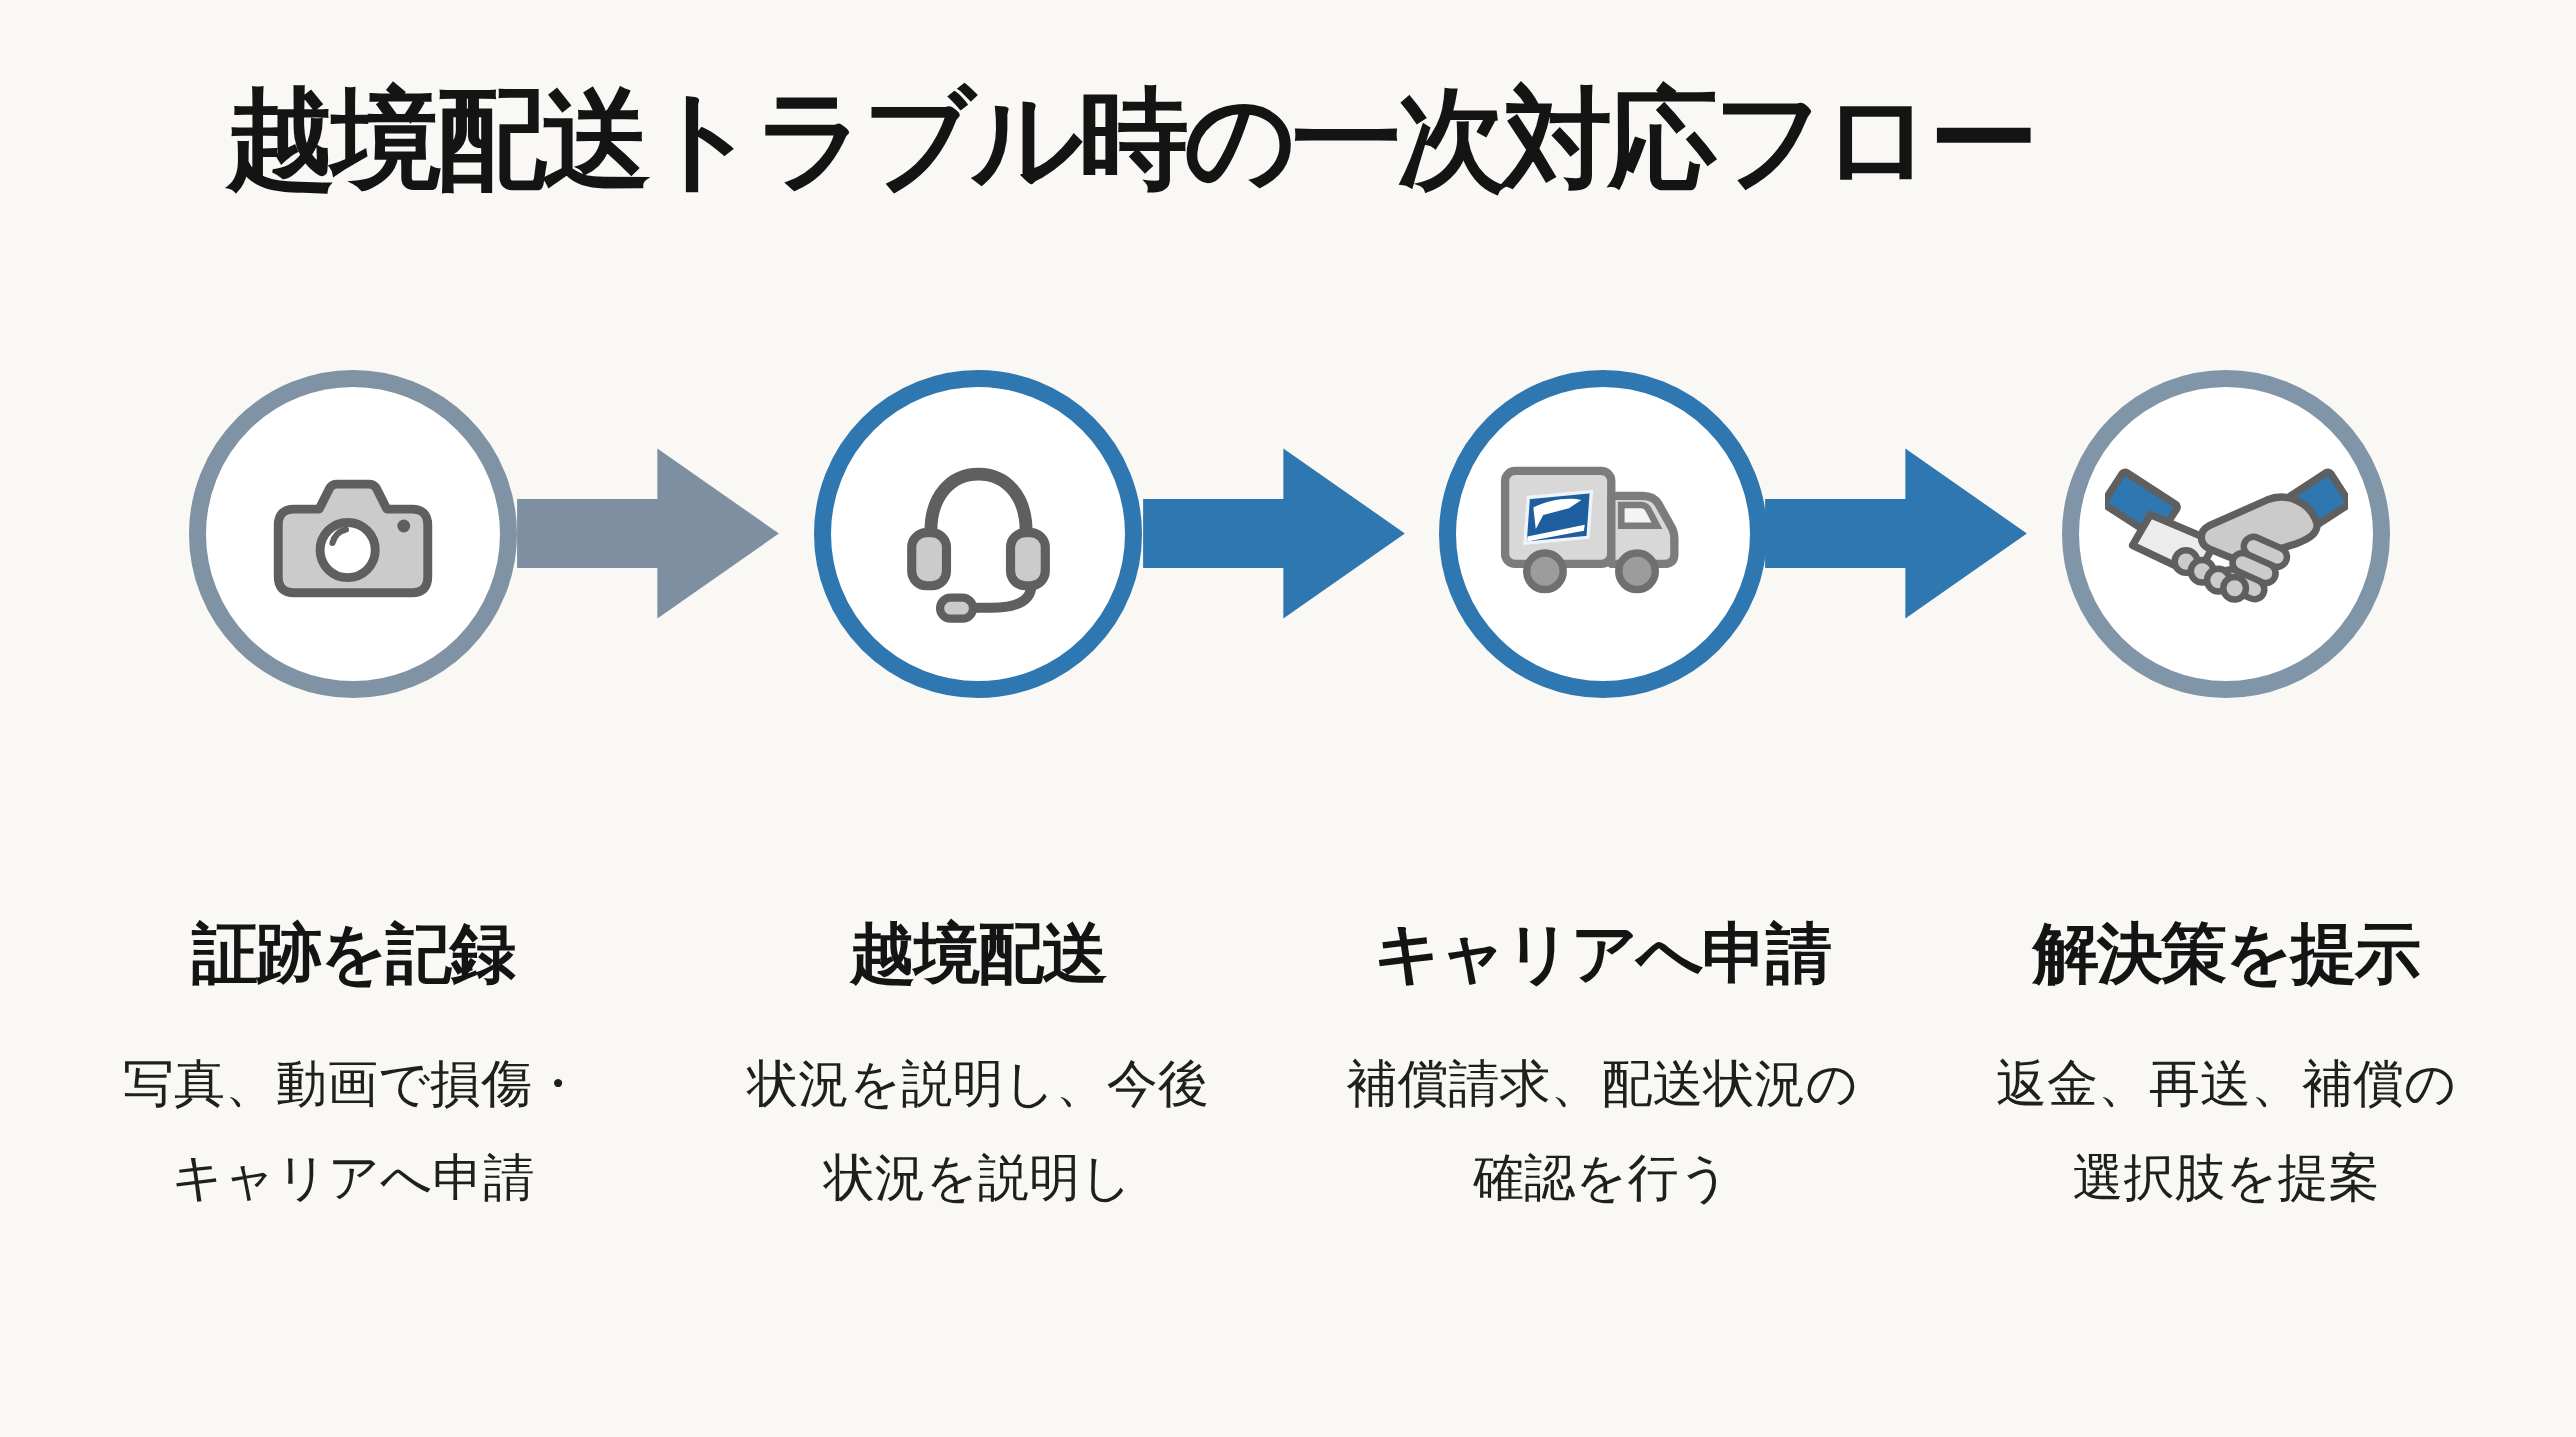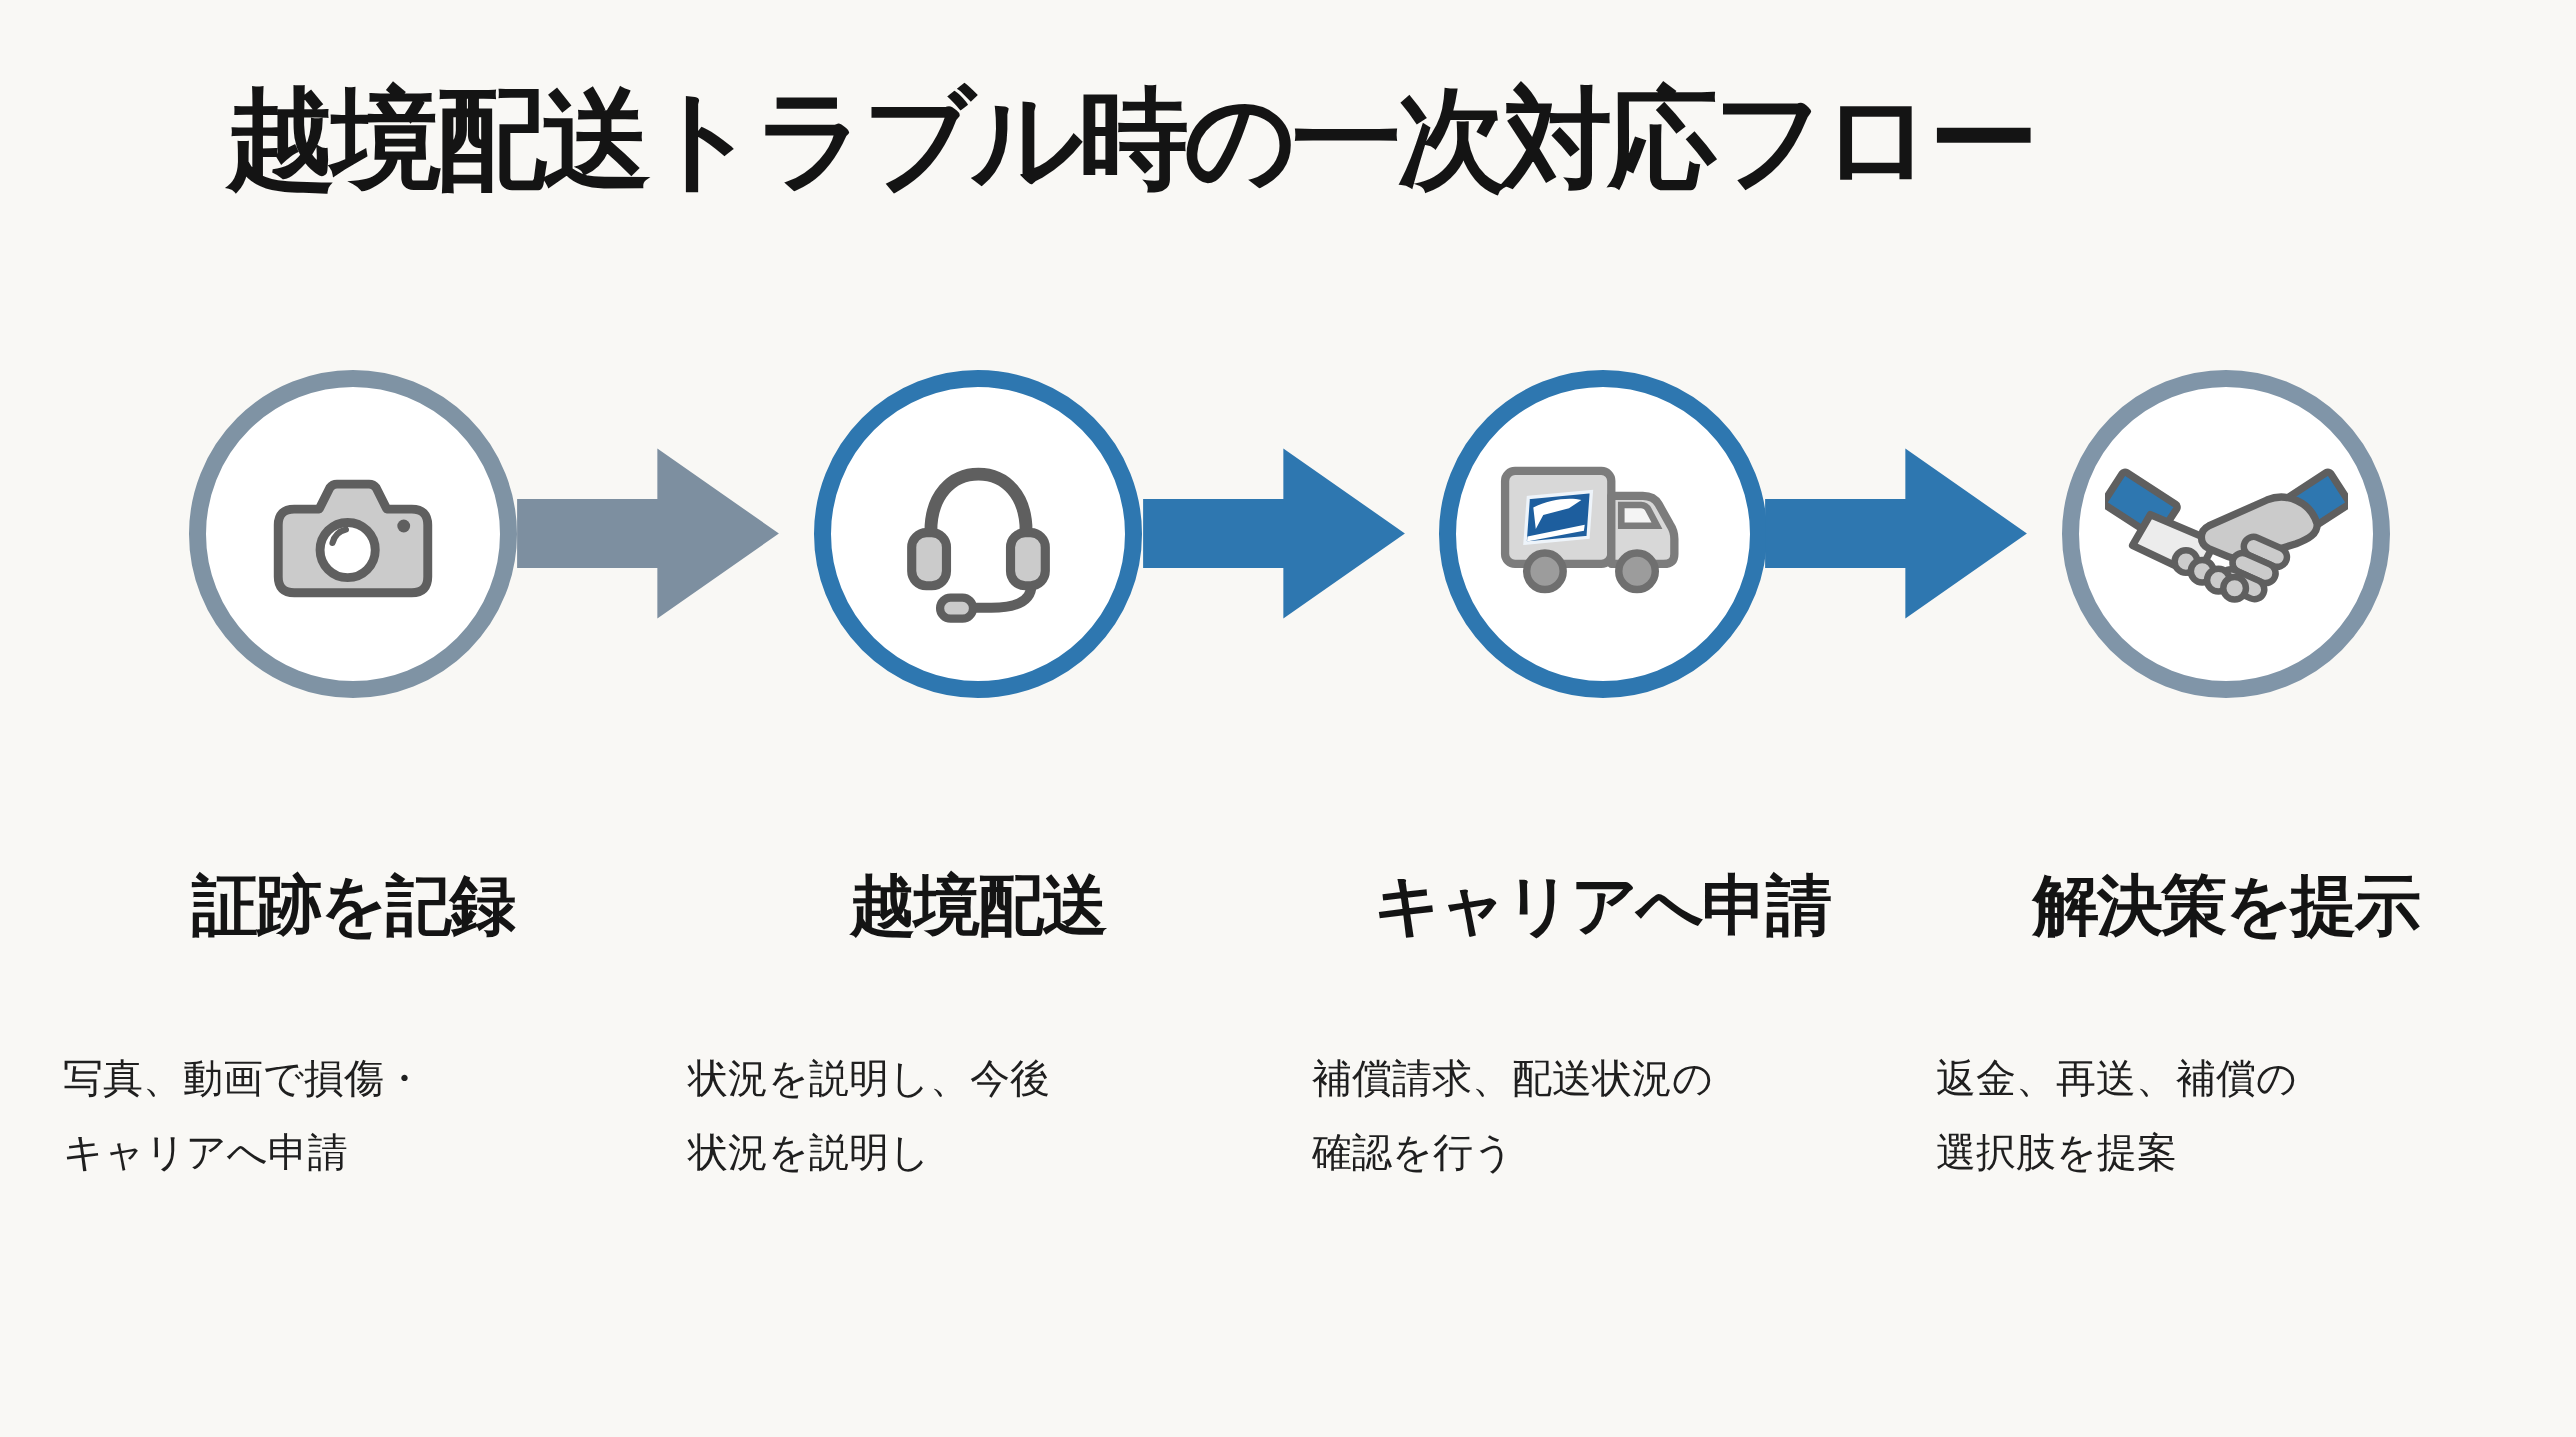--- a/index.html
+++ b/index.html
@@ -21,27 +21,27 @@
     text-align:center;font-size:110px;font-weight:900;
     letter-spacing:-4.7px;color:var(--ink);line-height:1.3;
   }
   .ring{
     position:absolute;top:370px;width:328px;height:328px;
     border:17px solid var(--slate);border-radius:50%;
     background:#ffffff;display:flex;align-items:center;justify-content:center;
   }
   .arrow{position:absolute;top:440px;width:262px;height:187px;display:block;}
   .step-label{
-    position:absolute;top:866px;width:580px;text-align:center;
+    position:absolute;top:914px;width:580px;text-align:center;
     font-size:66px;font-weight:900;letter-spacing:-1.9px;color:var(--ink);
     line-height:1.2;
   }
   .step-desc{
-    position:absolute;top:1041px;width:580px;
-    font-size:40px;font-weight:500;color:var(--body_text);line-height:1.85;
+    position:absolute;top:1041px;width:580px;text-align:center;
+    font-size:51px;font-weight:500;color:var(--body_text);line-height:1.85;font-family:Liberation Mono, monospace;
   }
   .footer{
     position:absolute;top:1281px;left:0;width:100%;text-align:center;
     font-size:62px;font-weight:900;letter-spacing:-0.9px;color:var(--ink);
   }
   
   .st{stroke:var(--icon_stroke);}
   .f-mid{fill:var(--icon_fill);}
   .f-light{fill:var(--icon_fill_light);}
   .f-none{fill:none;}

